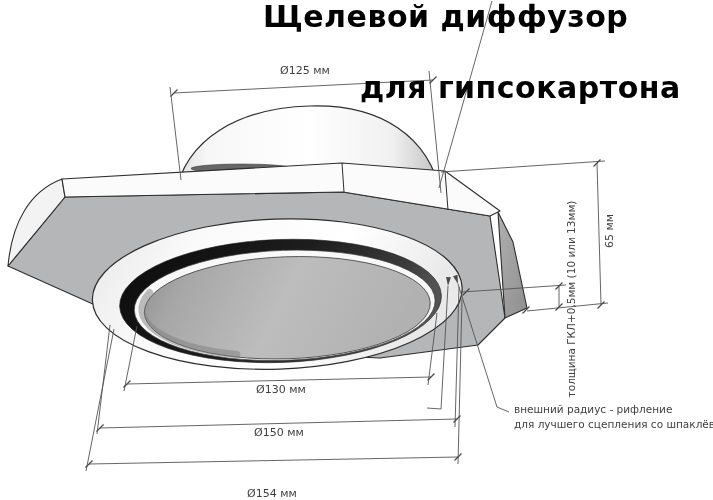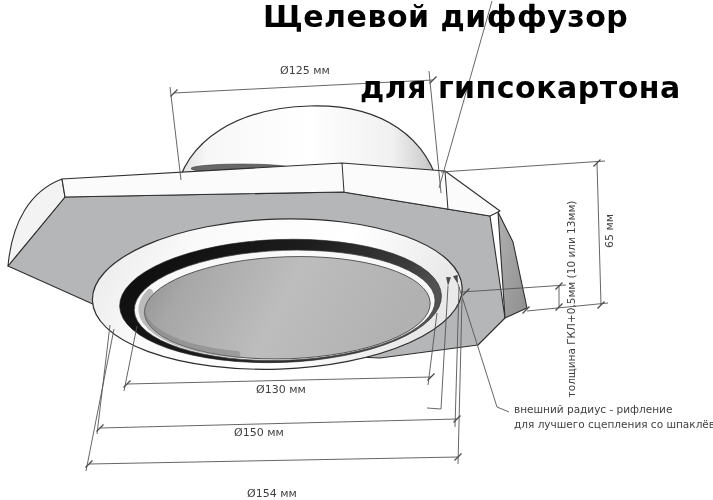--- a/index.html
+++ b/index.html
@@ -130,21 +130,21 @@
   </svg>
 
   <div class="title-line" style="left:263px;top:1px;">Щелевой диффузор</div>
   <div class="title-line" style="left:360px;top:40px;margin-top:32px;">для гипсокартона</div>
 
   <div class="lbl" style="left:280px;top:65px;">Ø125 мм</div>
 
   <div class="lbl" style="left:256px;top:384px;text-align:center;">Ø130 мм</div>
 
 
-  <div class="lbl" style="left:234px;top:427px;">Ø150 мм</div>
+  <div class="lbl" style="left:254px;top:427px;">Ø150 мм</div>
 
   <div class="lbl" style="left:247px;top:488px;">Ø154 мм</div>
 
   <div class="lbl callout-2l" style="left:514px;top:402px;">
     <div>внешний радиус - рифление</div>
     <div>для лучшего сцепления со шпаклёвкой</div>
   </div>
 
   <div class="lbl rot" style="left:610px;top:231px;">65 мм</div>
 

